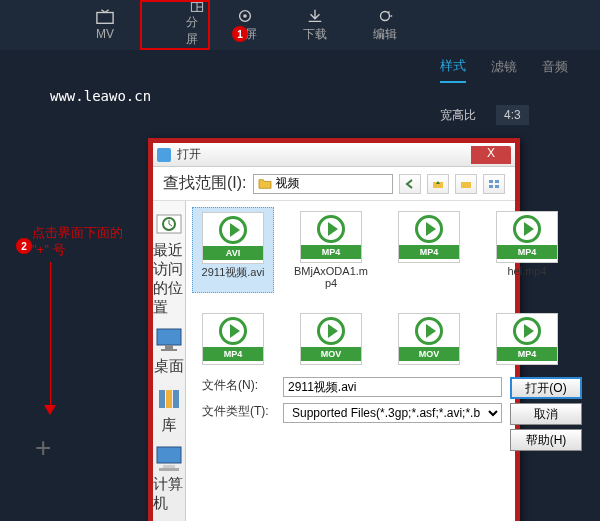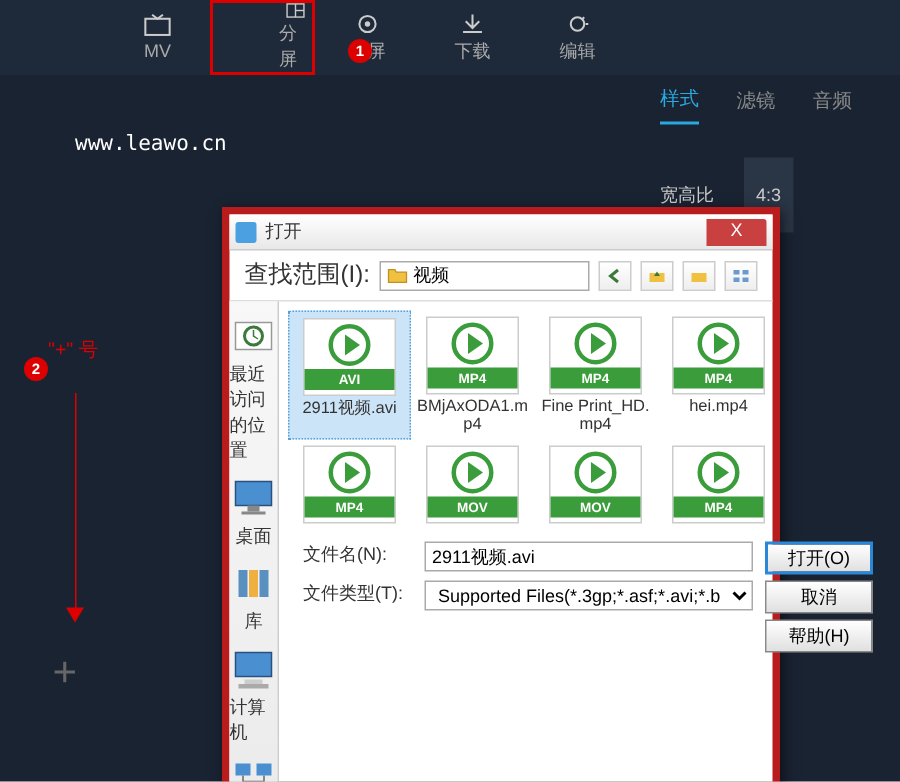--- a/index.html
+++ b/index.html
@@ -13,43 +13,43 @@
 .badge-1 { top: 26px; left: 232px; }
 .badge-2 { top: 238px; left: 16px; }
 .badge-3 { top: 312px; left: 316px; }
 .badge-4 { top: 397px; left: 491px; }
 .watermark { position: absolute; top: 88px; left: 50px; color: #fff; font-family: monospace; font-size: 14px; }
 .right-panel { position: absolute; right: 0; top: 50px; width: 180px; }
 .tabs { display: flex; height: 40px; align-items: center; padding-left: 20px; gap: 25px; }
 .tab { color: #888; font-size: 13px; padding-bottom: 6px; }
 .tab.active { color: #2aa8e0; border-bottom: 2px solid #2aa8e0; }
 .ratio-row { display: flex; align-items: center; gap: 20px; padding: 15px 20px; color: #ccc; }
-.ratio-select { background: #2a3545; color: #ccc; border: none; padding: 18px 8px; }
+.ratio-select { background: #2a3545; color: #ccc; border: none; padding: 3px 8px; }
 .annotation-2 { position: absolute; top: 225px; left: 32px; color: #d00; font-size: 13px; line-height: 1.3; }
 .annotation-3 { position: absolute; top: 307px; left: 332px; color: #d00; font-size: 13px; }
 .arrow-line { position: absolute; top: 262px; left: 50px; width: 1px; height: 150px; background: #d00; }
 .arrow-head { position: absolute; top: 405px; left: 44px; width: 0; height: 0; border-left: 6px solid transparent; border-right: 6px solid transparent; border-top: 10px solid #d00; }
 .plus-mark { position: absolute; top: 432px; left: 35px; color: #666; font-size: 28px; font-weight: 100; }
 .dialog { position: absolute; top: 138px; left: 148px; width: 372px; background: #fff; border: 5px solid #b91c1c; box-shadow: 2px 2px 8px rgba(0,0,0,0.5); }
 .dlg-titlebar { height: 24px; background: linear-gradient(#fff,#e8e8e8); display: flex; align-items: center; padding: 0 4px; border-bottom: 1px solid #ccc; }
 .dlg-icon { width: 14px; height: 14px; background: #4aa0e0; border-radius: 2px; margin-right: 6px; }
 .dlg-title { flex: 1; font-size: 12px; color: #333; }
 .dlg-close { width: 40px; height: 18px; background: #c94040; color: #fff; text-align: center; font-size: 12px; border-radius: 0 2px 0 0; cursor: pointer; }
 .dlg-lookrow { display: flex; align-items: center; padding: 6px 10px; gap: 6px; border-bottom: 1px solid #ddd; }
 .dlg-looklabel { font-size: 16px; color: #333; }
 .dlg-lookcombo { flex: 1; display: flex; align-items: center; border: 1px solid #aaa; height: 20px; padding: 0 4px; gap: 4px; background: #fff; }
 .folder-icon { width: 14px; height: 12px; fill: #f0c040; }
 .dlg-toolbtn { width: 22px; height: 20px; border: 1px solid #ccc; background: linear-gradient(#fff,#eee); display: flex; align-items: center; justify-content: center; cursor: pointer; }
 .dlg-body { display: flex; }
 .dlg-sidebar { width: 80px; background: linear-gradient(#f8f8f8,#eaeaea); border-right: 1px solid #ccc; display: flex; flex-direction: column; align-items: center; padding: 8px 0; gap: 8px; }
 .side-item { display: flex; flex-direction: column; align-items: center; gap: 2px; cursor: pointer; }
 .side-icon { width: 32px; height: 30px; }
-.side-label { font-size: 12px; color: #333; font-family: Liberation Mono, monospace; }
+.side-label { font-size: 15px; color: #333; font-family: Liberation Mono, monospace; }
 .dlg-files { flex: 1; padding: 6px; }
-.file-grid { display: flex; flex-wrap: wrap; gap: 0; }
+.file-grid { display: flex; flex-wrap: wrap; gap: 16px; }
 .file-item { width: 82px; display: flex; flex-direction: column; align-items: center; padding: 4px 2px; cursor: pointer; }
 .file-item.selected { background: #cce4f7; border: 1px dotted #5aa0d8; }
 .file-thumb { width: 62px; height: 52px; background: #fff; border: 1px solid #ccc; display: flex; flex-direction: column; align-items: center; justify-content: center; position: relative; }
 .play-circle { width: 28px; height: 28px; border: 3px solid #3a9c3a; border-radius: 50%; display: flex; align-items: center; justify-content: center; }
 .play-tri { width: 0; height: 0; border-left: 10px solid #3a9c3a; border-top: 7px solid transparent; border-bottom: 7px solid transparent; margin-left: 3px; }
 .fmt-strip { width: 100%; height: 14px; background: #3a9c3a; color: #fff; font-size: 9px; font-weight: bold; display: flex; align-items: center; justify-content: center; margin-top: 2px; }
 .file-name { font-size: 11px; color: #333; text-align: center; margin-top: 2px; line-height: 1.1; word-break: break-all; max-height: 25px; overflow: hidden; }
 .dlg-bottom { padding: 6px 10px; }
 .frow { display: flex; align-items: flex-start; gap: 11px; margin-bottom: 6px; }
 .flabel { width: 70px; font-size: 12px; color: #333; }
@@ -114,20 +114,21 @@
     <div class="tab">滤镜</div>
     <div class="tab">音频</div>
   </div>
   <div class="ratio-row">
     <span>宽高比</span>
     <span class="ratio-select">4:3</span>
   </div>
 </div>
 
 <div class="annotation-2">
+  <div>点击界面下面的</div>
   <div>"+" 号</div>
 </div>
 <div class="arrow-line"></div>
 <div class="arrow-head"></div>
 <div class="plus-mark">+</div>
 <div class="annotation-3">单击选中视频文件</div>
 
 <div class="dialog">
   <div class="dlg-titlebar">
     <div class="dlg-icon"></div>
@@ -231,21 +232,20 @@
             </div>
             <div class="file-name">BMjAxODA1.mp4</div>
           </div>
           <div class="file-item">
             <div class="file-thumb">
               <div class="play-circle">
                 <div class="play-tri"></div>
               </div>
               <div class="fmt-strip">MP4</div>
             </div>
-            <div class="file-name">Fine Print_HD.mp4</div>
           </div>
           <div class="file-item">
             <div class="file-thumb">
               <div class="play-circle">
                 <div class="play-tri"></div>
               </div>
               <div class="fmt-strip">MP4</div>
             </div>
             <div class="file-name">hei.mp4</div>
           </div>

